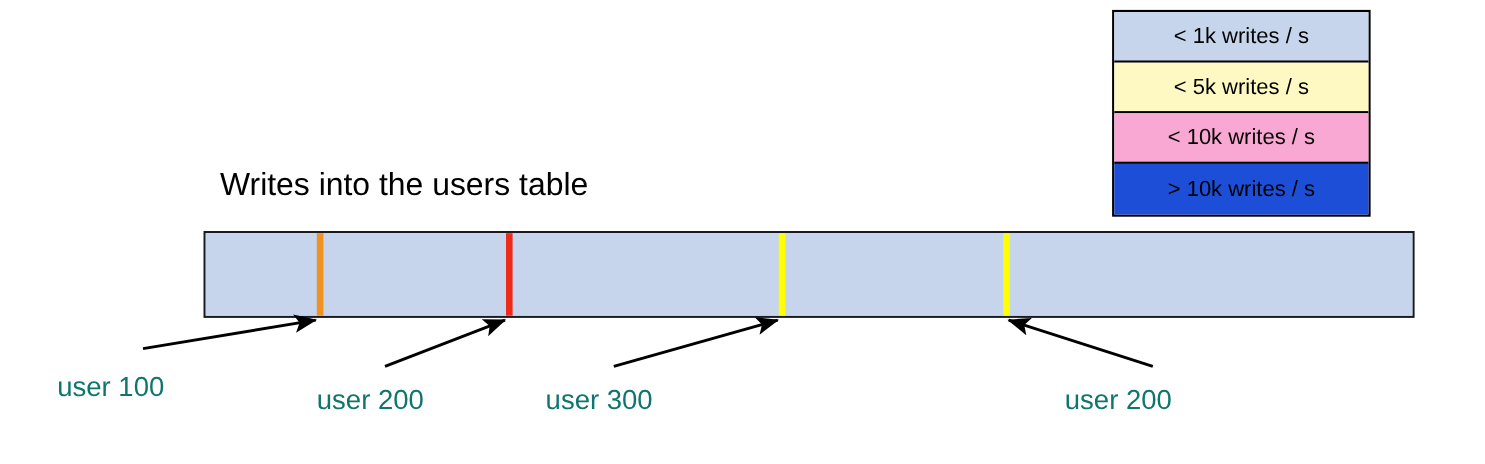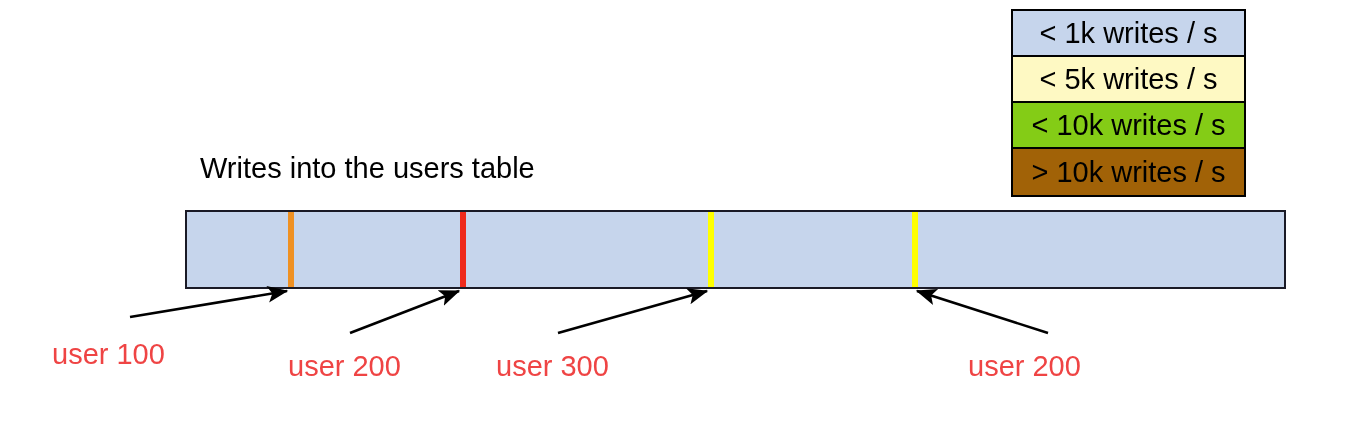--- a/index.html
+++ b/index.html
@@ -28,21 +28,21 @@
   .legend-row {
     height: 46px;
     box-sizing: border-box;
     border-bottom: 2px solid #000000;
     display: flex;
     align-items: center;
     justify-content: center;
   }
   .legend-row:last-child { border-bottom: none; }
   .legend-label {
-    font-size: 29px;
+    font-size: 20px;
     color: #000000;
     line-height: 1;
     white-space: nowrap;
   }
 
   
   #chart-title {
     position: absolute;
     left: 200px;
     top: 152px;
@@ -78,41 +78,41 @@
     left: 0;
     top: 0;
     width: 1350px;
     height: 422px;
     pointer-events: none;
   }
 
   
   .callout-label {
     position: absolute;
-    font-size: 29px;
-    color: #ef4444;
+    font-size: 25px;
+    color: #0f766e;
     white-space: nowrap;
   }
 </style>
 </head>
 <body>
 
 <div id="page" style="width: 1350px; height: 422px; background: rgb(255, 255, 255);">
 
   <div id="legend">
     <div class="legend-row" style="background: rgb(198, 213, 236);">
       <span class="legend-label">&lt; 1k writes / s</span>
     </div>
     <div class="legend-row" style="background: #fef9c3;">
       <span class="legend-label">&lt; 5k writes / s</span>
     </div>
-    <div class="legend-row" style="background: #84cc16;">
+    <div class="legend-row" style="background: #f9a8d4;">
       <span class="legend-label">&lt; 10k writes / s</span>
     </div>
-    <div class="legend-row" style="background: #a16207;">
+    <div class="legend-row" style="background: #1d4ed8;">
       <span class="legend-label">&gt; 10k writes / s</span>
     </div>
   </div>
 
   <div id="chart-title">Writes into the users table</div>
 
   <div id="bar" style="left: 185px; width: 1101px; border-color: rgb(26, 26, 38);">
     <div class="bar-fill" style="background: rgb(198, 213, 236);"></div>
     <div class="bar-stripe" style="background: rgb(239, 145, 35); left: 101px;"></div>
     <div class="bar-stripe" style="background: rgb(239, 42, 27); left: 273px;"></div>

